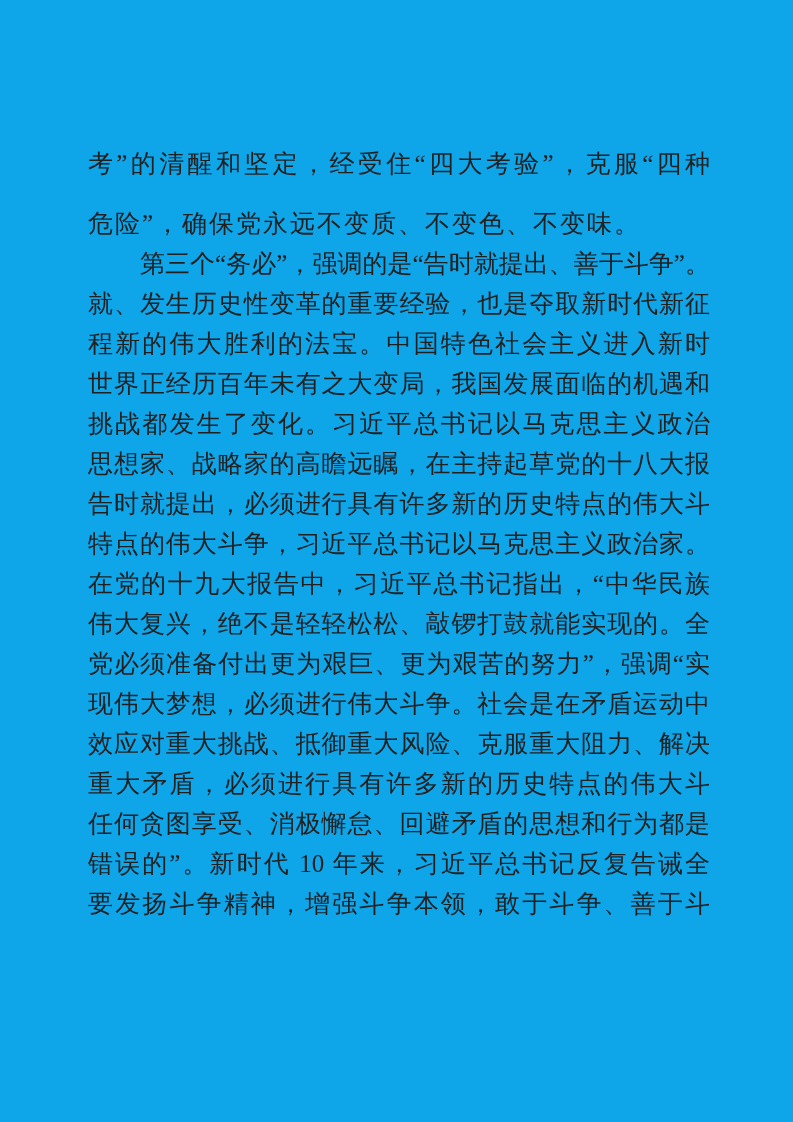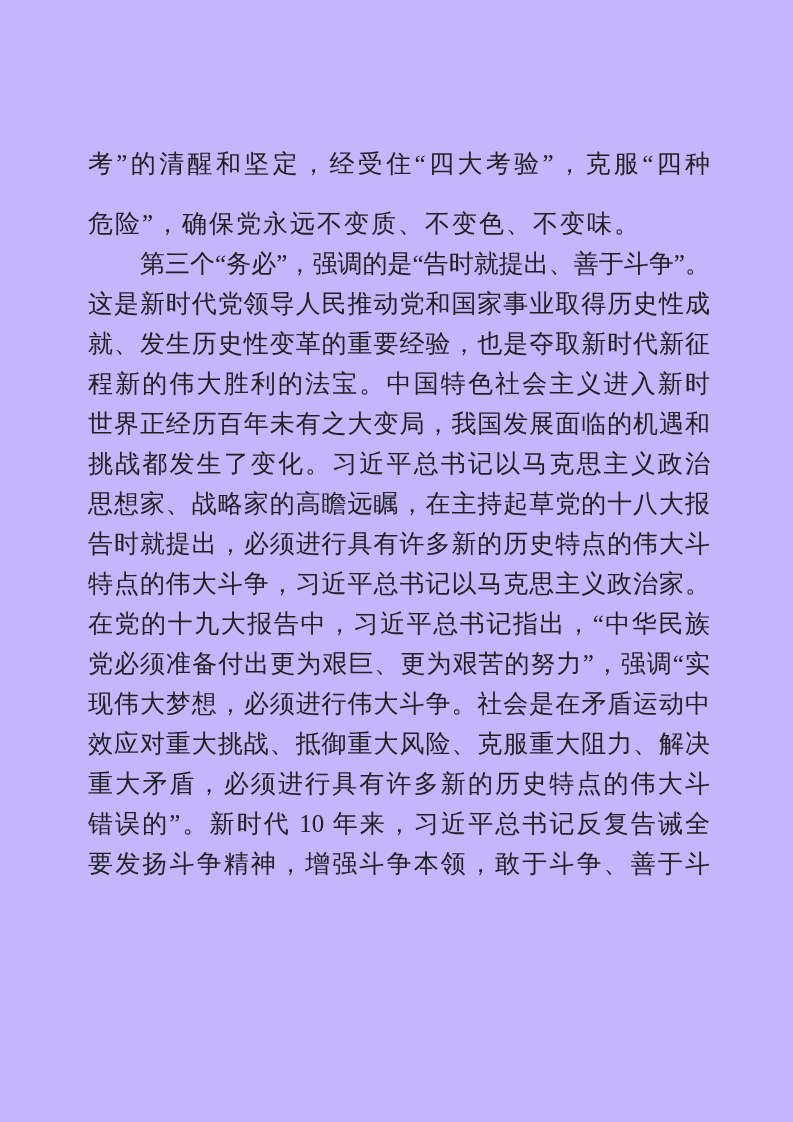--- a/index.html
+++ b/index.html
@@ -4,21 +4,21 @@
 <style>
   html, body {
     margin: 0;
     padding: 0;
     background: #ffffff;
   }
   .page {
     position: relative;
     width: 793px;
     height: 1122px;
-    background: #c4b5fd;
+    background: #0ea5e9;
     overflow: hidden;
     font-family: "Liberation Serif", "DejaVu Serif", serif;
   }
   .text-block {
     position: absolute;
     left: 88px;
     top: 144px;
     width: 622px;
   }
   .line {
@@ -44,29 +44,30 @@
   }
 </style>
 </head>
 <body>
 
 <div class="page">
   <div class="text-block" style="color: rgb(33, 33, 33);">
       <div class="line">考”的清醒和坚定，经受住“四大考验”，克服“四种</div>
       <div class="line para-end">危险”，确保党永远不变质、不变色、不变味。</div>
       <div class="line indent">第三个“务必”，强调的是“告时就提出、善于斗争”。</div>
-      <div class="line">这是新时代党领导人民推动党和国家事业取得历史性成</div>
       <div class="line">就、发生历史性变革的重要经验，也是夺取新时代新征</div>
       <div class="line">程新的伟大胜利的法宝。中国特色社会主义进入新时代，</div>
       <div class="line">世界正经历百年未有之大变局，我国发展面临的机遇和</div>
       <div class="line">挑战都发生了变化。习近平总书记以马克思主义政治家、</div>
       <div class="line">思想家、战略家的高瞻远瞩，在主持起草党的十八大报</div>
       <div class="line">告时就提出，必须进行具有许多新的历史特点的伟大斗争</div>
       <div class="line">特点的伟大斗争，习近平总书记以马克思主义政治家。</div>
       <div class="line">在党的十九大报告中，习近平总书记指出，“中华民族</div>
+      <div class="line">伟大复兴，绝不是轻轻松松、敲锣打鼓就能实现的。全</div>
       <div class="line">党必须准备付出更为艰巨、更为艰苦的努力”，强调“实</div>
       <div class="line">现伟大梦想，必须进行伟大斗争。社会是在矛盾运动中</div>
       <div class="line">效应对重大挑战、抵御重大风险、克服重大阻力、解决</div>
       <div class="line">重大矛盾，必须进行具有许多新的历史特点的伟大斗争，</div>
+      <div class="line">任何贪图享受、消极懈怠、回避矛盾的思想和行为都是</div>
       <div class="line">错误的”。新时代 10 年来，习近平总书记反复告诫全党，</div>
       <div class="line">要发扬斗争精神，增强斗争本领，敢于斗争、善于斗争。</div>
     </div>
 </div>
 
 </body></html>

